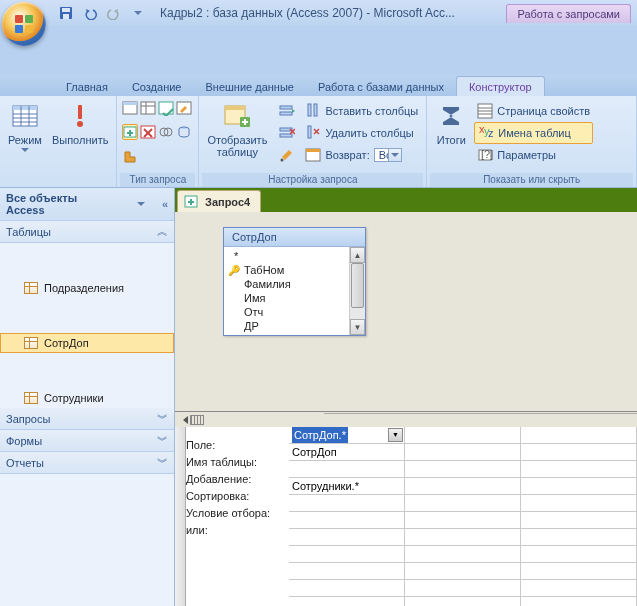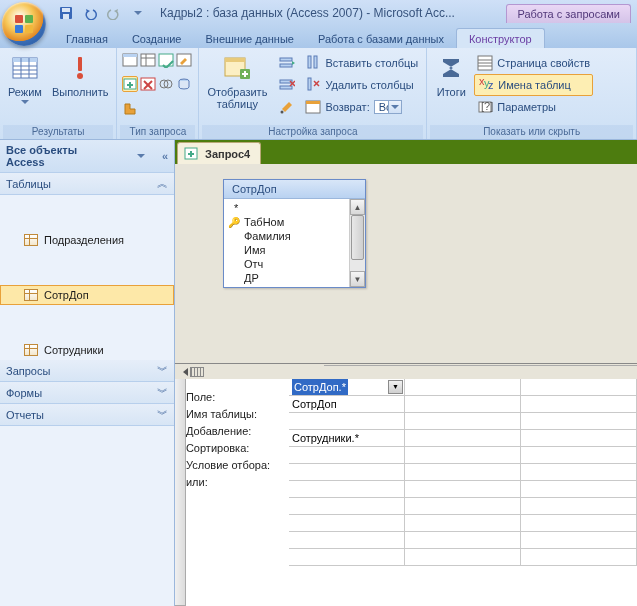--- a/index.html
+++ b/index.html
@@ -4,21 +4,21 @@
 <style>
 *{box-sizing:border-box;margin:0;padding:0;font-family:"Segoe UI",Tahoma,sans-serif;font-size:11px;}
 body{width:637px;height:606px;overflow:hidden;background:#b8d1f0;}
 .titlebar{height:26px;background:linear-gradient(#cfe0f7,#bcd4f0);display:flex;align-items:center;padding:0 4px;color:#3b5a88;}
 .office-btn{width:44px;height:44px;border-radius:50%;background:radial-gradient(circle at 40% 35%,#fff,#f7c85a 35%,#e38a24 60%,#3a6db5 62%,#1e4f9a);position:absolute;top:2px;left:2px;z-index:10;box-shadow:0 2px 4px rgba(0,0,0,.3),inset 0 1px 2px rgba(255,255,255,.7);display:flex;align-items:center;justify-content:center;}
 .office-btn svg{width:24px;height:24px;}
 .qat{margin-left:52px;display:flex;align-items:center;gap:4px;}
 .qat-btn{width:20px;height:20px;border-radius:3px;display:flex;align-items:center;justify-content:center;}
 .title-text{margin-left:12px;color:#37537d;font-size:12px;}
 .context-tab{margin-left:auto;margin-right:2px;background:linear-gradient(#e9d7f5,#d4c3e8);border:1px solid #b497d1;border-bottom:none;padding:3px 10px;color:#52397a;border-radius:3px 3px 0 0;}
-.ribbon-tabs{height:22px;display:flex;align-items:end;padding-left:54px;background:linear-gradient(#bcd4f0,#a9c7ea);}
+.ribbon-tabs{height:22px;display:flex;align-items:end;padding-left:54px;background:linear-gradient(#bcd4f0,#a9c7ea);margin-top:48px;}
 .ribbon-tab{padding:4px 12px 3px;color:#2a4d7f;cursor:pointer;border-radius:3px 3px 0 0;}
 .ribbon-tab.context{color:#6a3da3;}
 .ribbon-tab.active{background:#d5e5f7;border:1px solid #9bb7dc;border-bottom:none;}
 .ribbon-body{height:92px;background:linear-gradient(#e1ecfa,#cde0f5);display:flex;border-bottom:1px solid #9bb7dc;position:relative;}
 .ribbon-group{border-right:1px solid #b7cfec;display:flex;flex-direction:column;padding:2px 3px 0;}
 .group-label{text-align:center;color:#4a6a97;font-size:10px;padding:1px 0 2px;margin-top:auto;background:rgba(181,205,235,.5);}
 .group-content{display:flex;align-items:flex-start;flex:1;}
 .big-btn{display:flex;flex-direction:column;align-items:center;padding:2px 5px;border-radius:3px;cursor:pointer;text-align:center;min-width:40px;}
 .big-btn .ico{width:32px;height:32px;display:flex;align-items:center;justify-content:center;}
 .big-btn .lbl{color:#2a4d7f;font-size:11px;line-height:12px;margin-top:2px;}
@@ -139,21 +139,20 @@
       <div class="big-btn">
         <div class="ico">
             <svg width="28" height="28">
               <rect x="12" y="3" width="4" height="14" fill="#d94f3a" rx="1"></rect>
               <circle cx="14" cy="22" r="3" fill="#d94f3a"></circle>
             </svg>
           </div>
         <div class="lbl">Выполнить</div>
       </div>
     </div>
-    <div class="group-label">Результаты</div>
   </div>
 
   <div class="ribbon-group" style="width:82px;">
     <div class="group-content" style="flex-wrap:wrap;gap:2px;padding:2px;">
       <div class="sico">
           <svg width="16" height="16">
             <rect x="1" y="2" width="14" height="12" fill="#fff" stroke="#777"></rect>
             <rect x="1" y="2" width="14" height="3" fill="#b9d2f1"></rect>
           </svg>
         </div>

